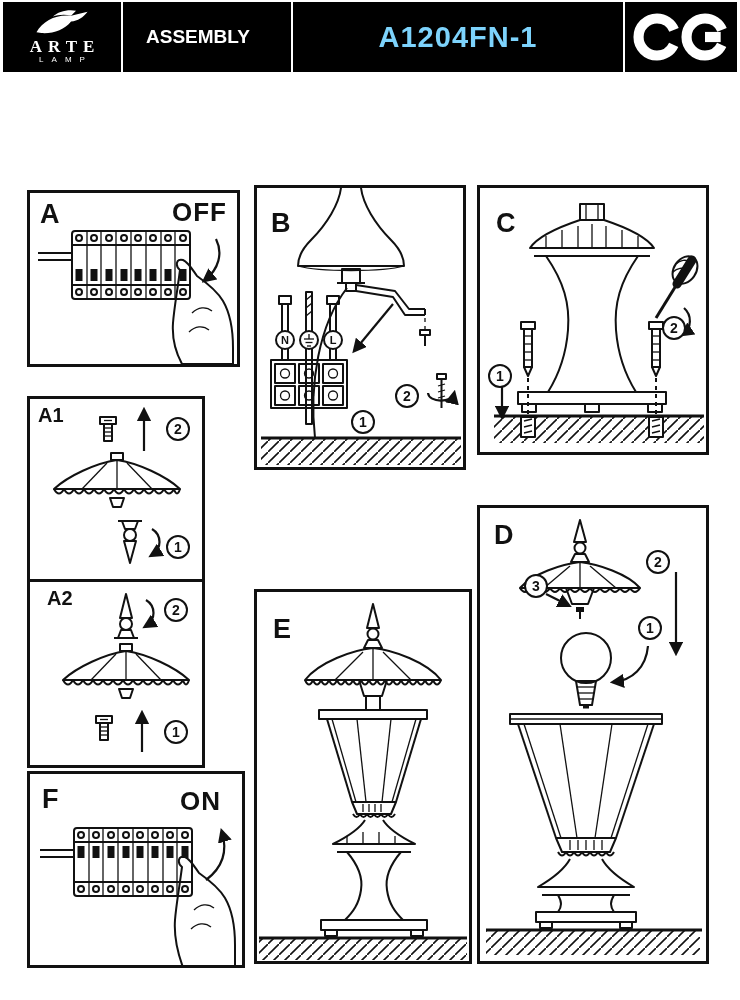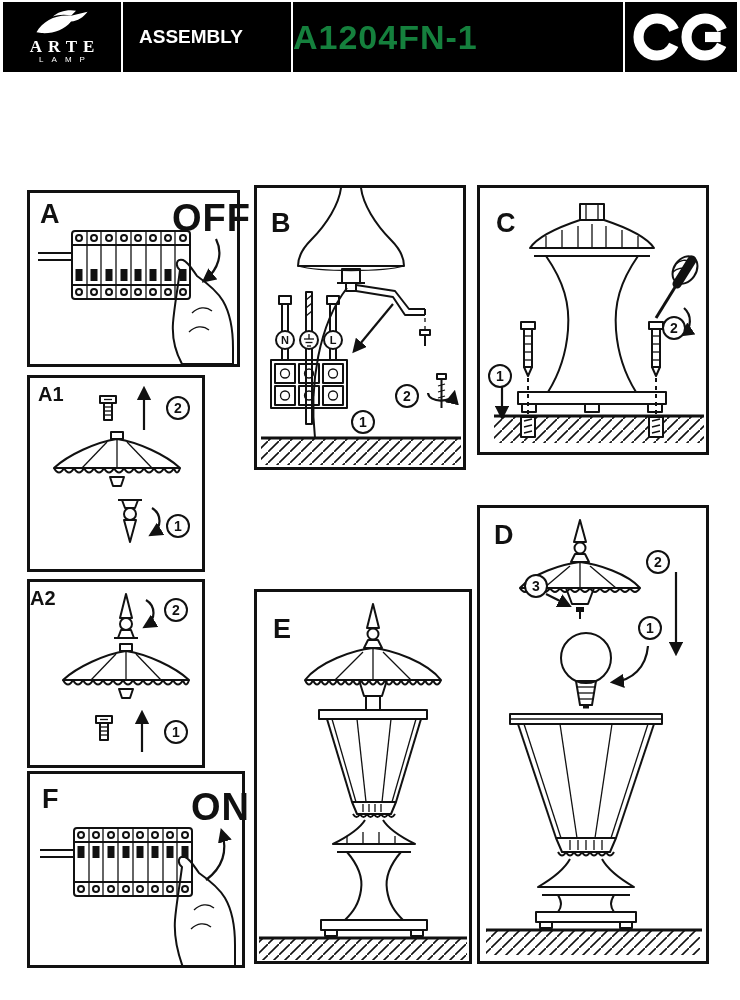--- a/index.html
+++ b/index.html
@@ -6,31 +6,31 @@
   html,body{width:740px;height:1000px}
   body{background:#fff;font-family:"Liberation Sans",sans-serif;color:#111;position:relative}
   .page{position:absolute;inset:0;background:#fff}
 
   
   .topbar{position:absolute;left:3px;top:2px;width:734px;height:70px;background:#000;display:flex;align-items:center}
   .brand{width:118px;display:flex;flex-direction:column;align-items:center;color:#fff}
   .brand-name{font-family:"Liberation Serif",serif;font-weight:bold;font-size:17px;letter-spacing:6px;padding-left:6px;line-height:1.05}
   .brand-sub{font-size:8px;letter-spacing:8px;padding-left:8px}
   .vdiv{width:2px;height:70px;background:#fff}
-  .doctype{width:168px;color:#fff;font-weight:bold;font-size:19px;line-height:1.3;padding-left:16px}
-  .model{flex:1;color:#15803d;font-weight:bold;font-size:34px;letter-spacing:1px;white-space:nowrap}
+  .doctype{width:168px;color:#fff;font-weight:bold;font-size:19px;line-height:1.3;padding-left:23px}
+  .model{flex:1;color:#7dd3fc;font-weight:bold;font-size:29px;text-align:center;letter-spacing:1px;white-space:nowrap}
   .ce{width:112px;display:flex;justify-content:center;align-items:center}
 
   .title{position:absolute;top:110px;left:0;width:100%;text-align:center;font-weight:bold;font-size:31px;letter-spacing:1px}
 
   
   .panel{position:absolute;border:3px solid #111;background:#fff}
   .plabel{position:absolute;font-weight:bold;font-size:27px;z-index:2}
   .plabel.small{font-size:20px}
-  .state{position:absolute;font-weight:bold;font-size:38px;z-index:2;letter-spacing:1px}
+  .state{position:absolute;font-weight:bold;font-size:26px;z-index:2;letter-spacing:1px}
   .num{position:absolute;width:24px;height:24px;border:2px solid #111;border-radius:50%;background:#fff;display:flex;align-items:center;justify-content:center;font-weight:bold;font-size:14px;z-index:2}
 
   svg.draw{position:absolute;inset:0;width:100%;height:100%;overflow:hidden}
   .draw path,.draw rect,.draw circle,.draw line,.draw ellipse,.draw polyline{stroke:#111;fill:none;stroke-width:2;stroke-linejoin:round}
   .draw .thin{stroke-width:1.3}
   .draw .thick{stroke-width:3}
   .draw .sw3{stroke-width:3}
   .draw .sw9{stroke-width:9;stroke-linecap:round}
   .draw .arrow{stroke-width:2.2}
   .draw .dash{stroke-dasharray:4 4}
@@ -131,21 +131,21 @@
       </g>
       <g>
         <path d="M150,77 C145,73 146,65 153,67 C158,69 162,76 167,83 C177,90 187,98 193,108 C200,120 203,136 203,155 L203,171 L152,171 C145,158 142,144 143,130 C144,116 147,100 150,77 Z"></path>
         <path d="M162,120 C168,114 176,113 182,118" class="thin"></path>
         <path d="M159,139 C165,133 173,132 179,137" class="thin"></path>
       </g>
       <path d="M186,46 C193,60 189,76 175,87" class="arrow" marker-end="url(#arr)"></path>
     </svg>
   </section>
 
-  <section class="panel" style="left:27px;top:375px;width:178px;height:197px">
+  <section class="panel" style="left:27px;top:396px;width:178px;height:197px">
     <span class="plabel small" style="left:8px;top:5px">A1</span>
     <span class="num" style="left:136px;top:18px">2</span>
     <span class="num" style="left:136px;top:136px">1</span>
     <svg class="draw" viewBox="0 0 172 191">
       <g>
         <rect x="70" y="18" width="16" height="7"></rect>
         <line x1="74" y1="21.5" x2="82" y2="21.5" class="thin"></line>
         <rect x="74" y="25" width="8" height="17"></rect>
         <line x1="74" y1="29" x2="82" y2="29" class="thin"></line>
         <line x1="74" y1="33" x2="82" y2="33" class="thin"></line>
@@ -165,21 +165,21 @@
         <line x1="88" y1="122" x2="112" y2="122"></line>
         <path d="M92,122 L108,122 L105,130 L95,130 Z"></path>
         <circle cx="100" cy="136" r="6"></circle>
         <path d="M94,142 L106,142 L100,164 Z"></path>
       </g>
       <path d="M122,130 C132,136 132,150 122,156" class="arrow" marker-end="url(#arr)"></path>
     </svg>
   </section>
 
   <section class="panel" style="left:27px;top:579px;width:178px;height:189px">
-    <span class="plabel small" style="left:0;top:5px">A2</span>
+    <span class="plabel small" style="left:17px;top:5px">A2</span>
     <span class="num" style="left:134px;top:16px">2</span>
     <span class="num" style="left:134px;top:138px">1</span>
     <svg class="draw" viewBox="0 0 172 183">
       <g>
         <path d="M90,36 L102,36 L96,12 Z"></path>
         <circle cx="96" cy="42" r="6"></circle>
         <path d="M91,48 L101,48 L104,56 L88,56 Z"></path>
         <line x1="84" y1="56" x2="108" y2="56"></line>
       </g>
       <path d="M116,18 C126,24 126,38 116,44" class="arrow" marker-end="url(#arr)"></path>
@@ -199,21 +199,21 @@
         <line x1="70" y1="145" x2="78" y2="145" class="thin"></line>
         <line x1="70" y1="149" x2="78" y2="149" class="thin"></line>
         <line x1="70" y1="153" x2="78" y2="153" class="thin"></line>
       </g>
       <line x1="112" y1="170" x2="112" y2="132" class="arrow" marker-end="url(#arr)"></line>
     </svg>
   </section>
 
   <section class="panel" style="left:27px;top:771px;width:218px;height:197px">
     <span class="plabel" style="left:12px;top:10px">F</span>
-    <span class="state" style="left:161px;top:12px">ON</span>
+    <span class="state" style="left:150px;top:12px">ON</span>
     <svg class="draw" viewBox="0 0 212 191">
       <g transform="translate(2,16)">
         <line x1="8" y1="60" x2="42" y2="60"></line>
         <line x1="8" y1="67" x2="42" y2="67"></line>
         <rect x="42" y="38" width="118" height="68" rx="3"></rect>
         <line x1="42" y1="52" x2="160" y2="52"></line>
         <line x1="42" y1="92" x2="160" y2="92"></line>
         <line x1="57" y1="38" x2="57" y2="106" class="thin"></line>
         <line x1="71" y1="38" x2="71" y2="106" class="thin"></line>
         <line x1="86" y1="38" x2="86" y2="106" class="thin"></line>

